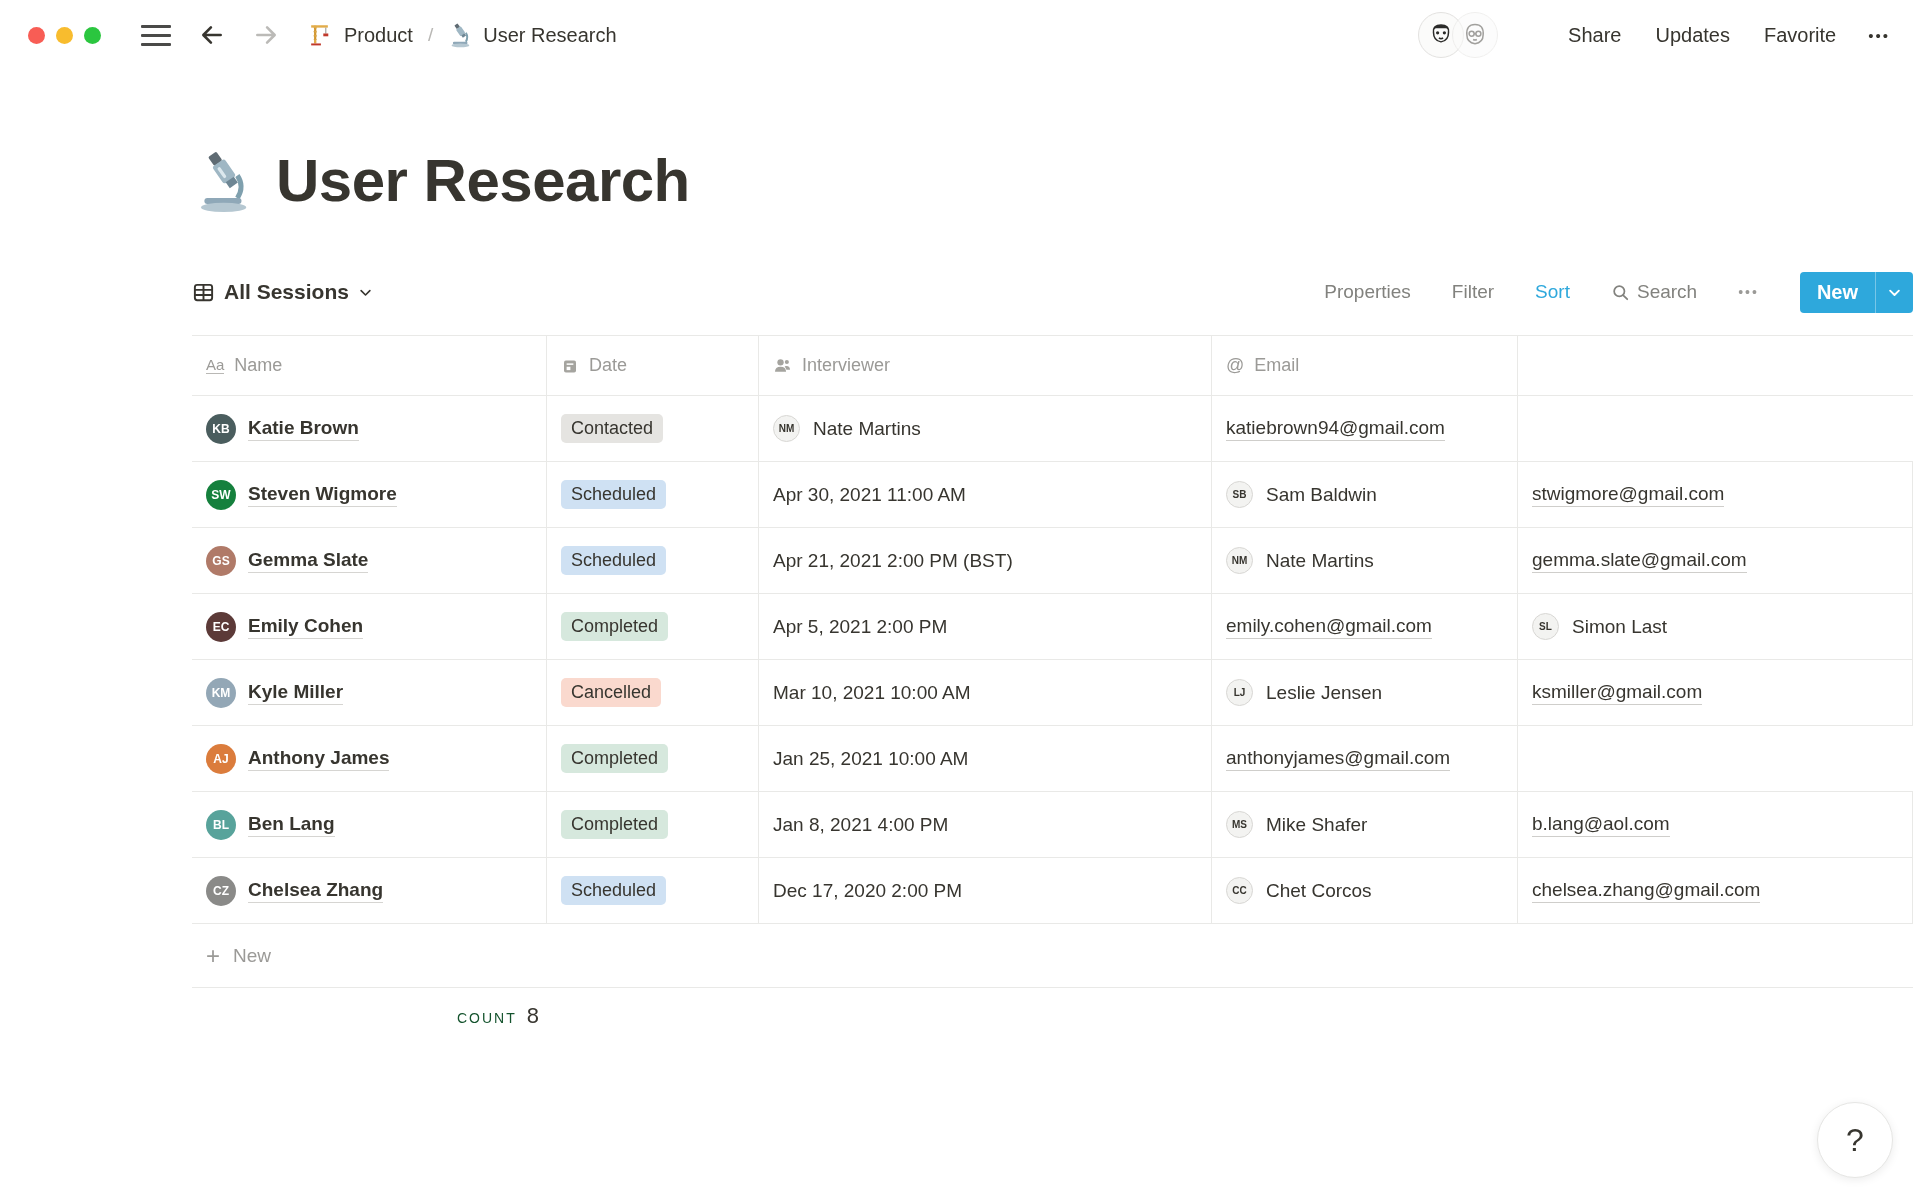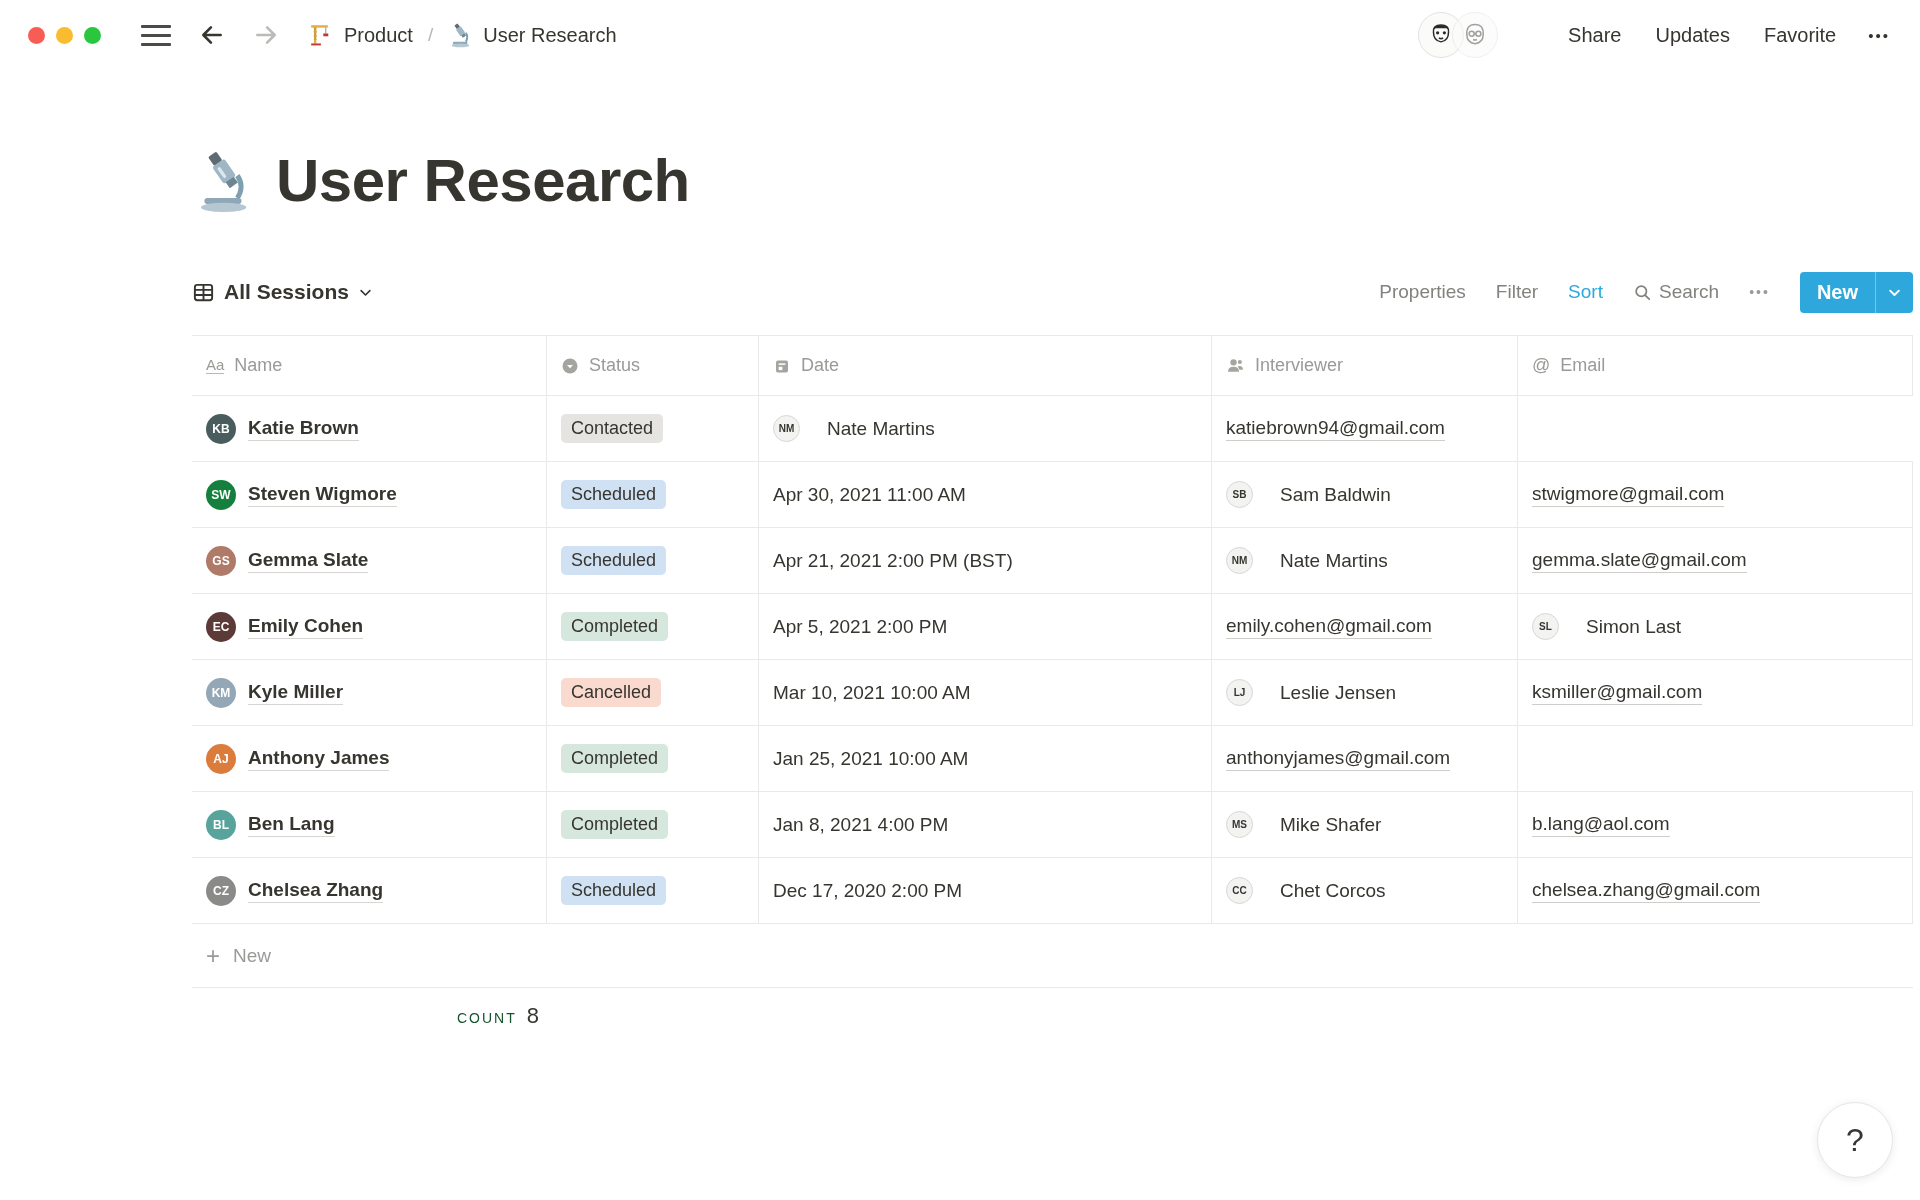--- a/index.html
+++ b/index.html
@@ -27,21 +27,21 @@
 
   
   .title-row { margin:76px 0 0 192px; display:flex; align-items:center; }
   .title-row .page-icon { width:66px; height:66px; }
   .title-row h1 { font-size:60px; font-weight:700; margin-left:18px; letter-spacing:-0.5px; }
 
   
   .view-bar { margin:56px 0 0 192px; width:1721px; display:flex; align-items:center; height:42px; }
   .view-switch { display:flex; align-items:center; gap:9px; cursor:pointer; }
   .view-switch .vname { font-size:21px; font-weight:700; }
-  .vb-right { margin-left:auto; display:flex; align-items:center; gap:30px; }
+  .vb-right { margin-left:auto; display:flex; align-items:center; gap:41px; }
   .vb-link { font-size:19px; color:#82827E; cursor:pointer; }
   .vb-link.active { color:#2EA8DC; }
   .vb-search { display:flex; align-items:center; gap:7px; color:#82827E; font-size:19px; cursor:pointer; }
   .vb-more { color:#9B9A97; font-size:14px; letter-spacing:2px; cursor:pointer; }
   .new-btn { display:flex; align-items:stretch; height:41px; border-radius:4px; overflow:hidden; cursor:pointer; }
   .new-btn .main { background:#2EA8DC; color:#fff; font-size:20px; font-weight:700;
     display:flex; align-items:center; padding:0 17px; }
   .new-btn .split { background:#2EA8DC; width:38px; display:flex; align-items:center; justify-content:center;
     border-left:1px solid rgba(255,255,255,0.35); }
 
@@ -54,21 +54,21 @@
   .t-body .t-row { border-bottom:1px solid #E9E9E7; height:66px; }
   .c-cell { display:flex; align-items:center; padding:0 14px; font-size:19px; border-right:1px solid #E9E9E7; }
   .avatar { width:30px; height:30px; border-radius:50%; color:#fff; font-size:12px; font-weight:700;
     display:flex; align-items:center; justify-content:center; flex:none; }
   .row-name { margin-left:12px; font-weight:700; border-bottom:1.5px solid #D6D5D2; padding-bottom:1px; cursor:pointer; }
   .badge { font-size:18px; padding:4px 10px; border-radius:5px; line-height:1.2; }
   .badge-gray { background:#E5E4E1; } .badge-blue { background:#CFE1F3; }
   .badge-green { background:#D6E8DD; } .badge-red { background:#FAD9CE; }
   .iv-avatar { width:27px; height:27px; border-radius:50%; background:#F3F3F1; border:1px solid #D8D7D4;
     color:#37352F; font-size:10px; font-weight:700; display:flex; align-items:center; justify-content:center; flex:none; }
-  .iv-name { margin-left:27px; }
+  .iv-name { margin-left:13px; }
   .email-link { border-bottom:1.5px solid #CFCECB; padding-bottom:1px; cursor:pointer; }
 
   .new-row { height:64px; display:flex; align-items:center; padding-left:14px; color:#9B9A97; font-size:19px;
     border-bottom:1px solid #E9E9E7; cursor:pointer; }
   .new-row .plus { font-size:24px; font-weight:400; margin-right:13px; color:#9B9A97; }
   .count-row { height:56px; display:flex; align-items:center; }
   .count-box { width:355px; display:flex; align-items:baseline; justify-content:flex-end; padding-right:8px; }
   .count-label { font-size:14px; letter-spacing:2px; color:#14532d; }
   .count-value { font-size:22px; color:#37352F; margin-left:10px; }
 
@@ -203,27 +203,20 @@
   </div>
 </div>
 
 <div class="db-table">
   <div class="t-row t-head">
     <div class="h-cell">
       <span style="font-size:15px; border-bottom:1.5px solid #B9B8B5; line-height:1.05;">Aa</span>
       <span>Name</span>
     </div>
     <div class="h-cell">
-      <svg width="18" height="18" viewBox="0 0 24 24">
-        <circle cx="12" cy="12" r="10" fill="#A5A49F"></circle>
-        <path d="M8 10.5 L12 15 L16 10.5 Z" fill="#ffffff"></path>
-      </svg>
-      <span>Status</span>
-    </div>
-    <div class="h-cell">
       <svg width="18" height="18" viewBox="0 0 24 24" fill="none">
         <rect x="4" y="4.5" width="16" height="16" rx="2.5" fill="#A5A49F"></rect>
         <rect x="7.5" y="8.5" width="9" height="2" fill="#ffffff"></rect>
         <rect x="7.5" y="13" width="5" height="4.5" fill="#ffffff"></rect>
       </svg>
       <span>Date</span>
     </div>
     <div class="h-cell">
       <svg width="19" height="19" viewBox="0 0 24 24" fill="#A5A49F">
         <circle cx="9.5" cy="8" r="4"></circle>

